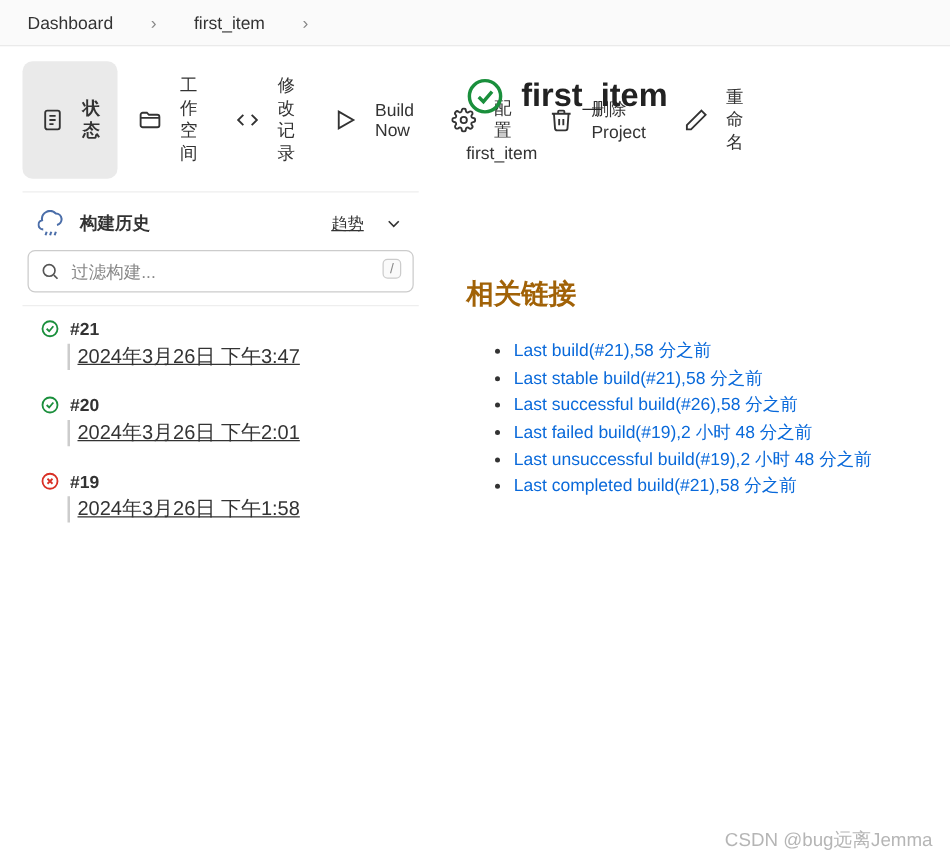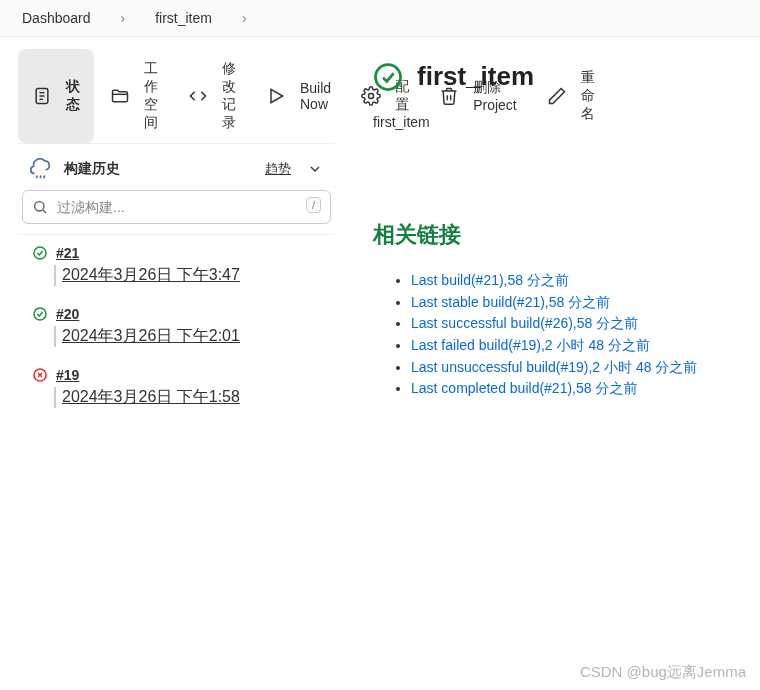--- a/index.html
+++ b/index.html
@@ -6,39 +6,39 @@
   body { font-family: -apple-system, BlinkMacSystemFont, "Segoe UI", Arial, sans-serif; font-size: 14px; color: #333; background: #fff; width: 760px; }
   .breadcrumb { display: flex; align-items: center; gap: 30px; padding: 10px 22px; border-bottom: 1px solid #eaeaea; background: #fafafa; }
   .breadcrumb a { color: #333; text-decoration: none; }
   .breadcrumb .chev { color: #888; }
   .layout { display: flex; }
   .sidebar { width: 345px; padding: 12px 10px 0 18px; }
   .nav { display: flex; gap: 2px; }
   .nav-item { display: flex; align-items: center; gap: 14px; padding: 11px 14px; border-radius: 8px; cursor: pointer; }
   .nav-item.active { background: #eaeaea; font-weight: 600; }
   .nav-item .ico { width: 20px; height: 20px; display: inline-flex; align-items: center; justify-content: center; color: #333; flex-shrink: 0; }
-  .section-head { display: flex; align-items: center; gap: 12px; padding: 14px 12px 10px 12px; border-top: 1px solid #eee; }
+  .section-head { display: flex; align-items: center; gap: 12px; padding: 14px 12px 10px 12px; margin-top: 10px; border-top: 1px solid #eee; }
   .section-head .title { font-weight: 700; flex: 1; }
   .section-head .trend { color: #333; text-decoration: underline; font-size: 13px; margin-right: 4px; }
   .search-wrap { position: relative; padding: 0 4px 10px 4px; }
   .search-wrap .sicon { position: absolute; left: 14px; top: 9px; color: #555; }
   .search-input { width: 100%; padding: 8px 30px 8px 34px; border: 1px solid #ccc; border-radius: 6px; font-size: 14px; color: #a16207; background: #fff; }
   .search-input::placeholder { color: #888; }
   .slash { position: absolute; right: 14px; top: 7px; font-size: 11px; color: #888; border: 1px solid #ccc; border-radius: 4px; padding: 1px 5px; background: #fafafa; }
   .builds { border-top: 1px solid #eee; }
   .build { padding: 10px 14px 10px 14px; }
   .build-top { display: flex; align-items: center; gap: 8px; }
-  .build-num { font-weight: 700; text-decoration: underline; cursor: pointer; }
+  .build-num { font-weight: 700; cursor: pointer; }
   .build-date { font-size: 16px; color: #333; text-decoration: underline; margin-left: 22px; margin-top: 4px; border-left: 2px solid #ccc; padding-left: 6px; cursor: pointer; }
   .statusdot { width: 16px; height: 16px; display: inline-flex; align-items: center; justify-content: center; }
   .main { flex: 1; padding: 24px 20px 10px 28px; }
   .title-row { display: flex; align-items: center; gap: 14px; }
   .title-row h1 { font-size: 26px; font-weight: 800; color: #222; }
   .desc { margin-top: 22px; color: #333; }
-  .links-h { font-size: 22px; font-weight: 800; margin-top: 90px; color: #15803d; }
+  .links-h { font-size: 22px; font-weight: 800; margin-top: 90px; color: #a16207; }
   .links { margin-top: 20px; padding-left: 38px; }
   .links li { color: #0969da; line-height: 1.55; cursor: pointer; }
   .links li::marker { color: #333; }
   .watermark { position: fixed; right: 14px; bottom: 8px; color: rgba(120,120,120,0.55); font-size: 15px; pointer-events: none; margin-left: 12px; }
   svg { display: block; }
 </style>
 </head>
 <body>
 
 <div class="breadcrumb">

